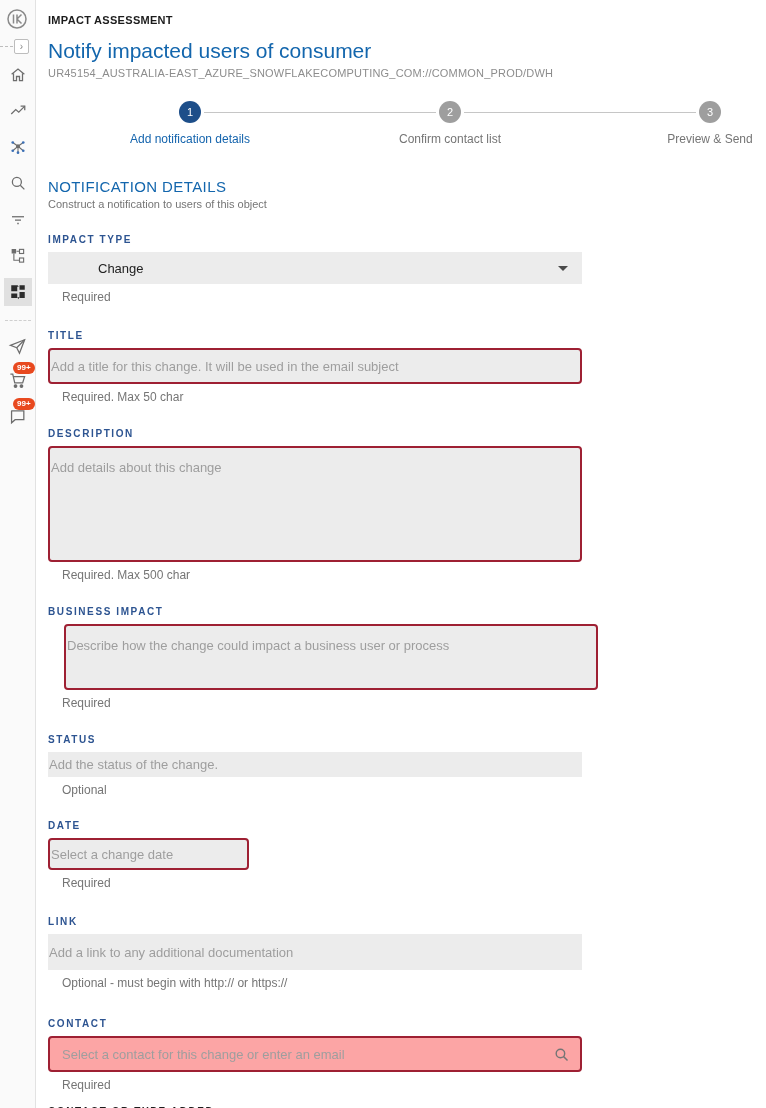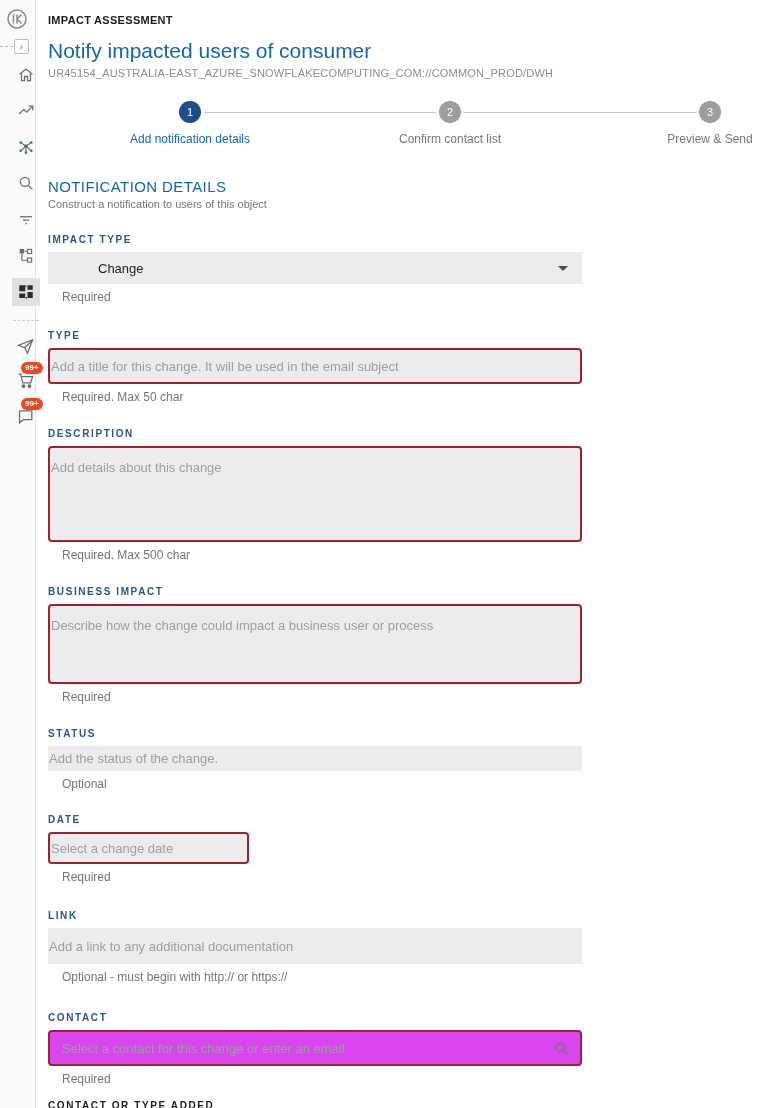--- a/index.html
+++ b/index.html
@@ -19,21 +19,21 @@
   }
   .expand-dash {
     position:absolute; top:46px; left:0; width:13px; border-top:1px dashed #bdbdbd;
   }
   .expand-btn {
     position:absolute; top:39px; left:14px; width:15px; height:15px;
     border:1px solid #bdbdbd; background:#fff; border-radius:2px;
     font-size:10px; line-height:13px; text-align:center; color:#888; cursor:pointer;
   }
   .nav { position:absolute; top:62px; left:0; width:35px;
-    display:flex; flex-direction:column; align-items:center; gap:10px;margin-left:8px; }
+    display:flex; flex-direction:column; align-items:center; gap:10px; }
   .nav-item { width:28px; height:26px; display:flex; align-items:center; justify-content:center; cursor:pointer; }
   .nav-item.active { background:#e0e0e0; height:28px; }
   .nav-divider { width:26px; border-top:1px dashed #cfcfcf; margin:4px 0 2px; }
   .icon-wrap { position:relative; }
   .badge {
     position:absolute; top:-9px; left:5px; background:#e8491f; color:#fff;
     font-size:8px; font-weight:bold; padding:2px 4px; border-radius:8px; line-height:1;
     letter-spacing:0;
   }
 
@@ -79,28 +79,28 @@
 
   .tinput, .tarea {
     display:block; margin-top:7px; width:534px; background:#ececec;
     border:none; outline:none; padding:0 1px;
     font-family:"Liberation Sans", sans-serif; font-size:13px; color:#222;
   }
   .tinput { height:36px; }
   .tinput::placeholder, .tarea::placeholder { color:#9e9e9e; opacity:1; }
   .red { border:2px solid #9e2033; border-radius:4px; }
   .tarea { resize:none; padding-top:12px; }
-  .tarea.desc { height:96px; }
-  .tarea.biz { height:80px; }
+  .tarea.desc { height:116px; }
+  .tarea.biz { height:66px;margin-left:16px; }
   .tinput.plain { height:36px; }
   .tinput.status { height:25px; }
   .tinput.date { width:201px; height:32px; }
 
   .contact-wrap {
-    margin-top:7px; width:534px; height:36px; background:#d946ef;
+    margin-top:7px; width:534px; height:36px; background:#fca5a5;
     border:2px solid #9e2033; border-radius:4px;
     display:flex; align-items:center; padding:0 10px 0 0;gap:25px;
   }
   .contact-wrap input {
     flex:1; height:100%; background:transparent; border:none; outline:none;
     padding:0 12px; font-family:"Liberation Sans", sans-serif; font-size:13px; color:#222;
   }
   .contact-wrap input::placeholder { color:#9e9e9e; opacity:1; }
 
   .chip {
@@ -246,21 +246,21 @@
   <div class="group">
     <div class="field-label">IMPACT TYPE</div>
     <div class="select-box">
       <span class="select-value">Change</span>
       <span class="caret"></span>
     </div>
     <div class="helper">Required</div>
   </div>
 
   <div class="group g26">
-    <div class="field-label">TYPE</div>
+    <div class="field-label">TITLE</div>
     <input class="tinput red" type="text" placeholder="Add a title for this change. It will be used in the email subject" style="">
     <div class="helper">Required. Max 50 char</div>
   </div>
 
   <div class="group">
     <div class="field-label">DESCRIPTION</div>
     <textarea class="tarea desc red" placeholder="Add details about this change" style=""></textarea>
     <div class="helper">Required. Max 500 char</div>
   </div>
 

